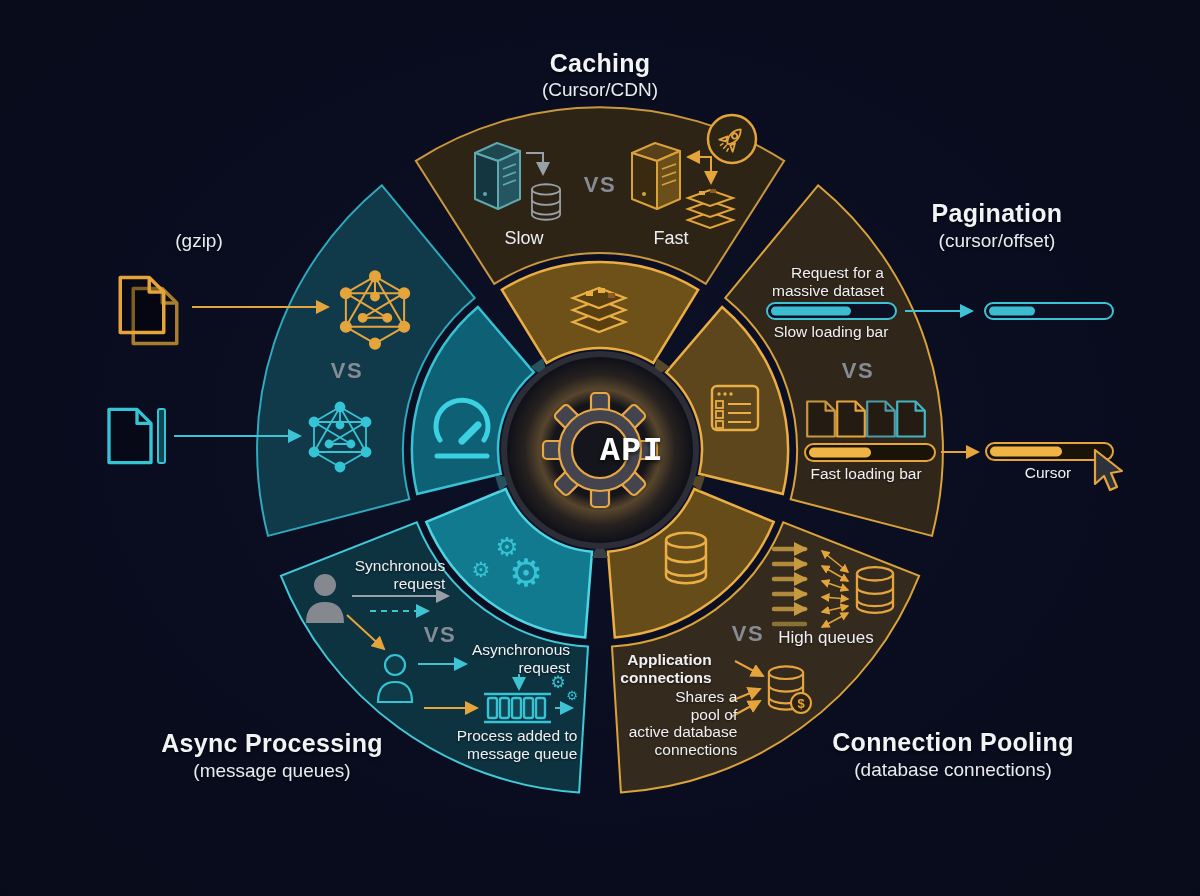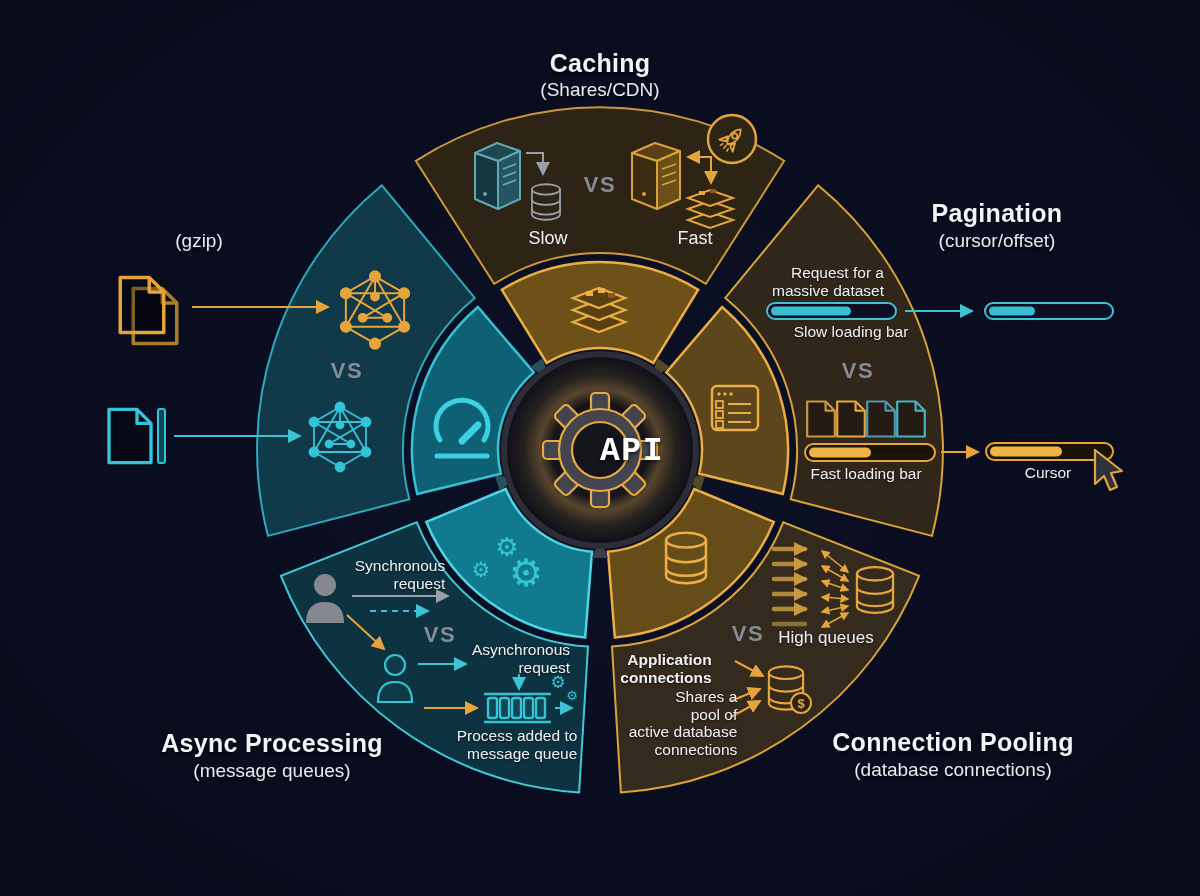--- a/index.html
+++ b/index.html
@@ -5,21 +5,21 @@
   html,body{margin:0;padding:0;background:#070a18;}
   #stage{position:relative;width:1200px;height:896px;overflow:hidden;
          background:radial-gradient(ellipse at 50% 48%, #0d1126 0%, #0a0d1f 55%, #080b19 100%);
          font-family:"Liberation Sans",sans-serif;}
   #wheel{position:absolute;left:0;top:0;}
   .t{position:absolute;transform:translate(-50%,-50%);text-align:right;color:#f2f3f5;}
   .title{font-size:25px;font-weight:bold;letter-spacing:.3px;text-shadow:0 2px 3px rgba(0,0,0,.55);}
   .subtitle{font-size:19px;color:#e9ebf0;text-shadow:0 2px 3px rgba(0,0,0,.55);}
   .caption{font-size:15.5px;line-height:1.13;white-space:pre-line;color:#f0f1f4;text-shadow:0 1px 2px rgba(0,0,0,.6);}
   .vs{font-size:22px;font-weight:bold;color:#868c96;letter-spacing:1.5px;}
-  .small-label{font-size:18px;color:#eceef2;margin-left:24px;}
+  .small-label{font-size:18px;color:#eceef2;}
   .api{font-size:33px;font-weight:bold;letter-spacing:1.5px;color:#fff;text-shadow:0 2px 4px rgba(0,0,0,.7);}
 </style>
 </head>
 <body>
 
 <div id="stage">
 
 <svg id="wheel" width="1200" height="896" viewBox="0 0 1200 896">
   <defs>
     <marker id="mGold" markerWidth="7" markerHeight="7" refX="6" refY="3.5" orient="auto-start-reverse">
@@ -256,30 +256,30 @@
   <use href="#net" transform="translate(375,310) scale(1.12)" style="color:#e5a43c"></use>
   <g>
     <use href="#file" transform="translate(130,436) scale(1.4)" style="color:#35c3d6"></use>
     <rect x="158" y="409" width="7" height="54" rx="2" fill="#114553" stroke="#35c3d6" stroke-width="2"></rect>
   </g>
   <path d="M174,436 H300" stroke="#3ec3d5" stroke-width="2" fill="none" marker-end="url(#mTeal)"></path>
   <use href="#net" transform="translate(340,437)" style="color:#35c3d6"></use>
 </svg>
 
 <div class="t title" style="left:600px;top:63px;">Caching</div>
-<div class="t subtitle" style="left:600px;top:90px;">(Shares/CDN)</div>
+<div class="t subtitle" style="left:600px;top:90px;">(Cursor/CDN)</div>
 <div class="t small-label" style="left:524px;top:238px;">Slow</div>
 <div class="t vs" style="left:600px;top:185px;">VS</div>
 <div class="t small-label" style="left:671px;top:238px;">Fast</div>
 
 <div class="t title" style="left:997px;top:213px;">Pagination</div>
 <div class="t subtitle" style="left:997px;top:241px;">(cursor/offset)</div>
 <div class="t caption" style="left:828px;top:281px;">Request for a
 massive dataset</div>
-<div class="t caption" style="left:831px;top:332px;margin-left:20px;">Slow loading bar</div>
+<div class="t caption" style="left:831px;top:332px;">Slow loading bar</div>
 <div class="t vs" style="left:858px;top:371px;">VS</div>
 <div class="t caption" style="left:866px;top:474px;">Fast loading bar</div>
 <div class="t caption" style="left:1048px;top:473px;">Cursor</div>
 
 <div class="t vs" style="left:748px;top:634px;">VS</div>
 <div class="t caption" style="left:826px;top:638px;font-size:17px;">High queues</div>
 <div class="t caption" style="left:666px;top:668px;font-weight:bold;">Application
 connections</div>
 <div class="t caption" style="left:683px;top:723px;">Shares a
 pool of

